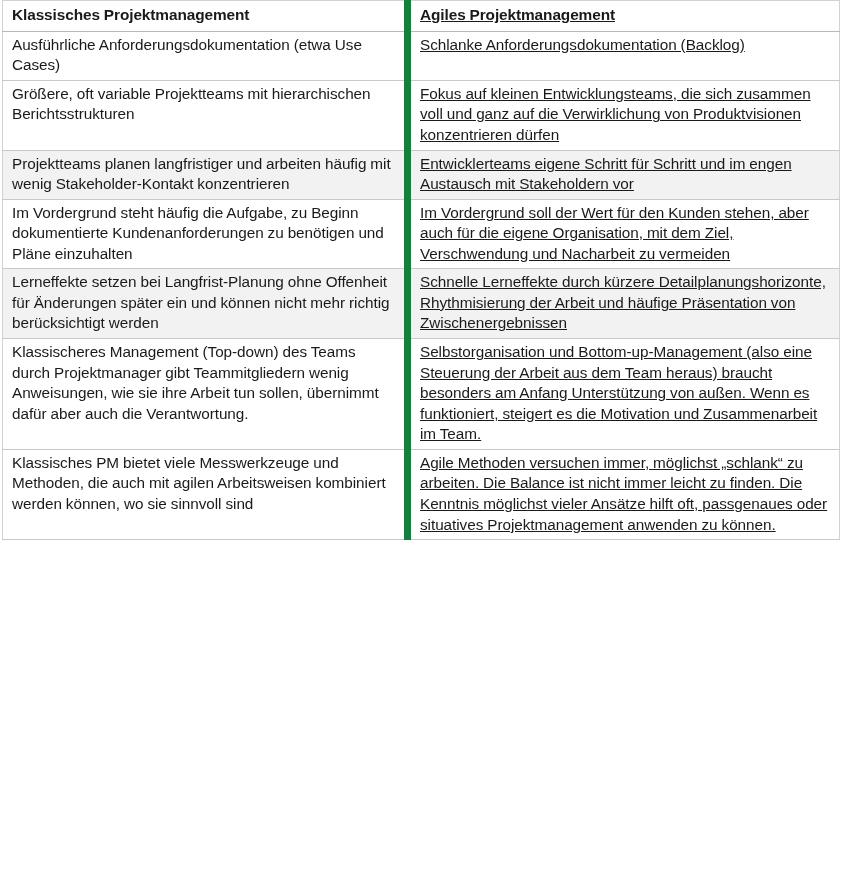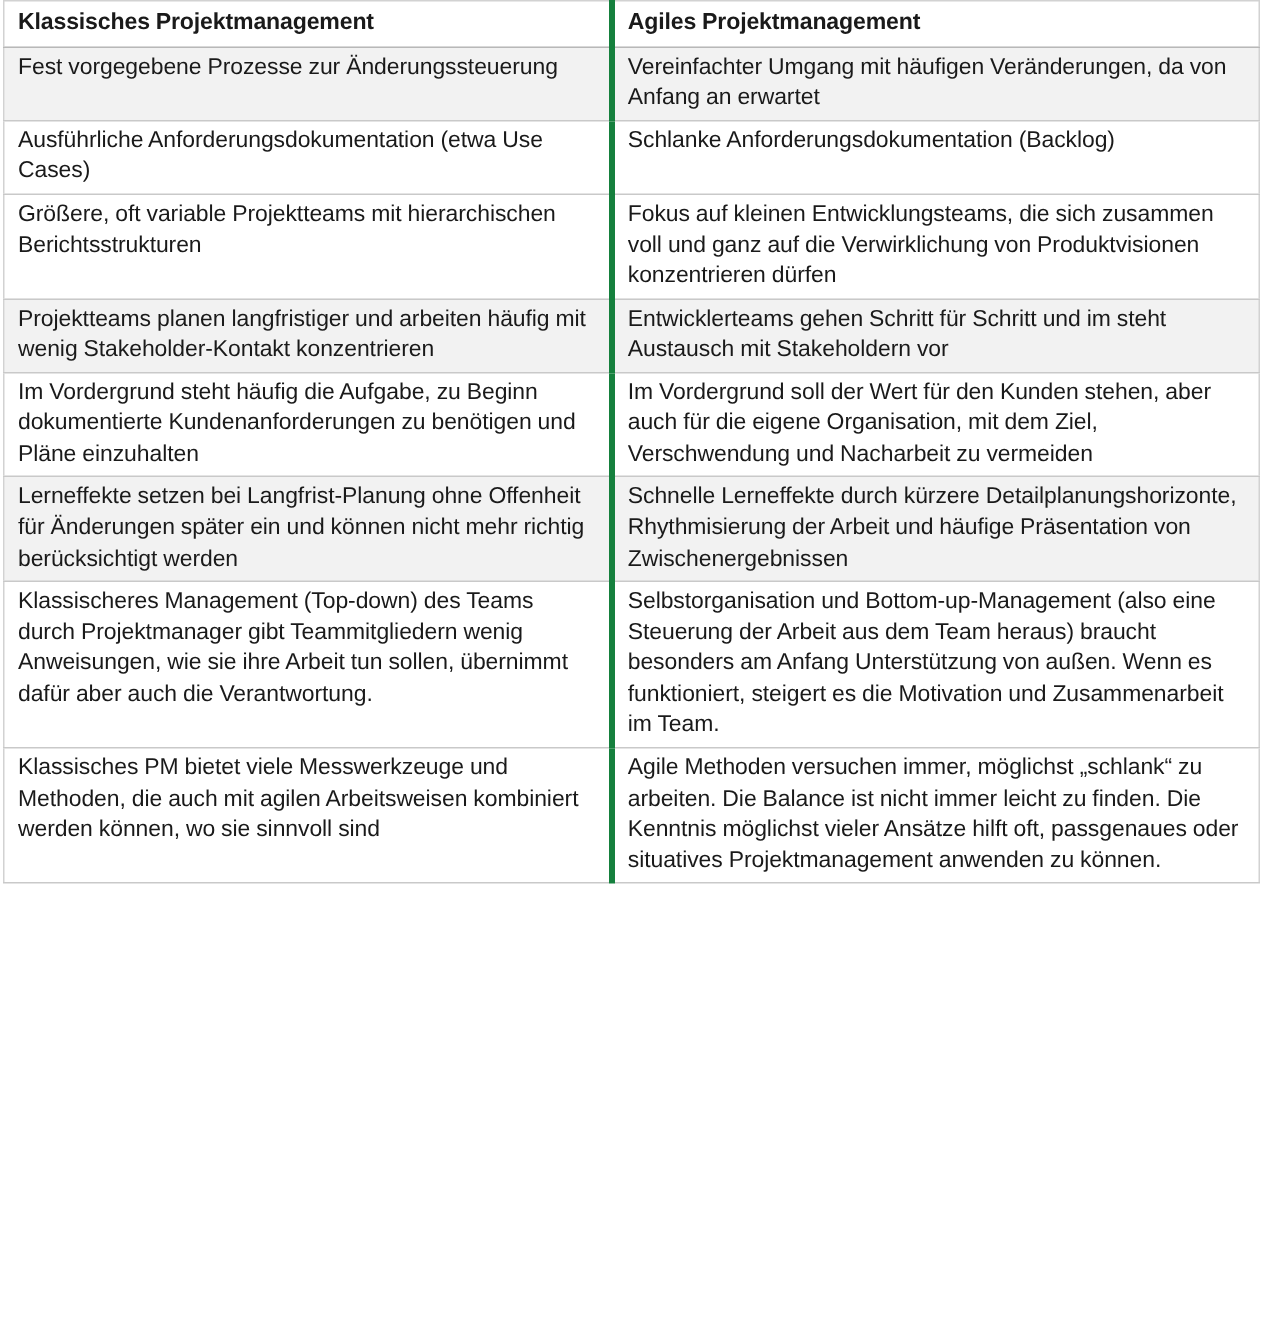--- a/index.html
+++ b/index.html
@@ -31,32 +31,32 @@
     border-left: 1px solid #d2d2d2;
     border-right: 1px solid #d2d2d2;
     border-bottom: 1px solid #d2d2d2;
   }
 
   table.compare col.col-left  { width: 405px; }
   table.compare col.col-right { width: 432px; }
 
   table.compare th,
   table.compare td {
-    border-right: 4px solid #15803d;
+    border-right: 7px solid #15803d;
     border-bottom: 1px solid #c9c9c9;
     vertical-align: top;
     text-align: left;
     padding: 3px 9px 4px 9px;
     line-height: 1.345;
     font-size: 15.3px;
     letter-spacing: -0.05px;
     word-spacing: -0.2px;
   }
   table.compare th:last-child,
-  table.compare td:last-child { border-right: none; }
+  table.compare td:last-child { border-right: none; text-decoration: underline; }
 
   table.compare thead th {
     font-weight: bold;
     font-size: 15.4px;
     background: #ffffff;
     padding-top: 4px;
     padding-bottom: 5px;
     border-bottom: 1px solid #b8b8b8;
     letter-spacing: -0.1px;
   }
@@ -79,28 +79,20 @@
       <col class="col-left">
       <col class="col-right">
     </colgroup>
     <thead>
       <tr>
         <th>Klassisches Projektmanagement</th>
         <th>Agiles Projektmanagement</th>
       </tr>
     </thead>
     <tbody id="table-body">
-        <tr class="row-shaded">
-          <td>
-            <span class="cell-text">Fest vorgegebene Prozesse zur Änderungssteuerung</span>
-          </td>
-          <td>
-            <span class="cell-text">Vereinfachter Umgang mit häufigen Veränderungen, da von Anfang an erwartet</span>
-          </td>
-        </tr>
         <tr class="row-plain">
           <td>
             <span class="cell-text">Ausführliche Anforderungsdokumentation (etwa Use Cases)</span>
           </td>
           <td>
             <span class="cell-text">Schlanke Anforderungsdokumentation (Backlog)</span>
           </td>
         </tr>
         <tr class="row-plain">
           <td>
@@ -108,21 +100,21 @@
           </td>
           <td>
             <span class="cell-text">Fokus auf kleinen Entwicklungsteams, die sich zusammen voll und ganz auf die Verwirklichung von Produktvisionen konzentrieren dürfen</span>
           </td>
         </tr>
         <tr class="row-shaded">
           <td>
             <span class="cell-text">Projektteams planen langfristiger und arbeiten häufig mit wenig Stakeholder-Kontakt konzentrieren</span>
           </td>
           <td>
-            <span class="cell-text">Entwicklerteams gehen Schritt für Schritt und im steht Austausch mit Stakeholdern vor</span>
+            <span class="cell-text">Entwicklerteams eigene Schritt für Schritt und im engen Austausch mit Stakeholdern vor</span>
           </td>
         </tr>
         <tr class="row-plain">
           <td>
             <span class="cell-text">Im Vordergrund steht häufig die Aufgabe, zu Beginn dokumentierte Kundenanforderungen zu benötigen und Pläne einzuhalten</span>
           </td>
           <td>
             <span class="cell-text">Im Vordergrund soll der Wert für den Kunden stehen, aber auch für die eigene Organisation, mit dem Ziel, Verschwendung und Nacharbeit zu vermeiden</span>
           </td>
         </tr>

